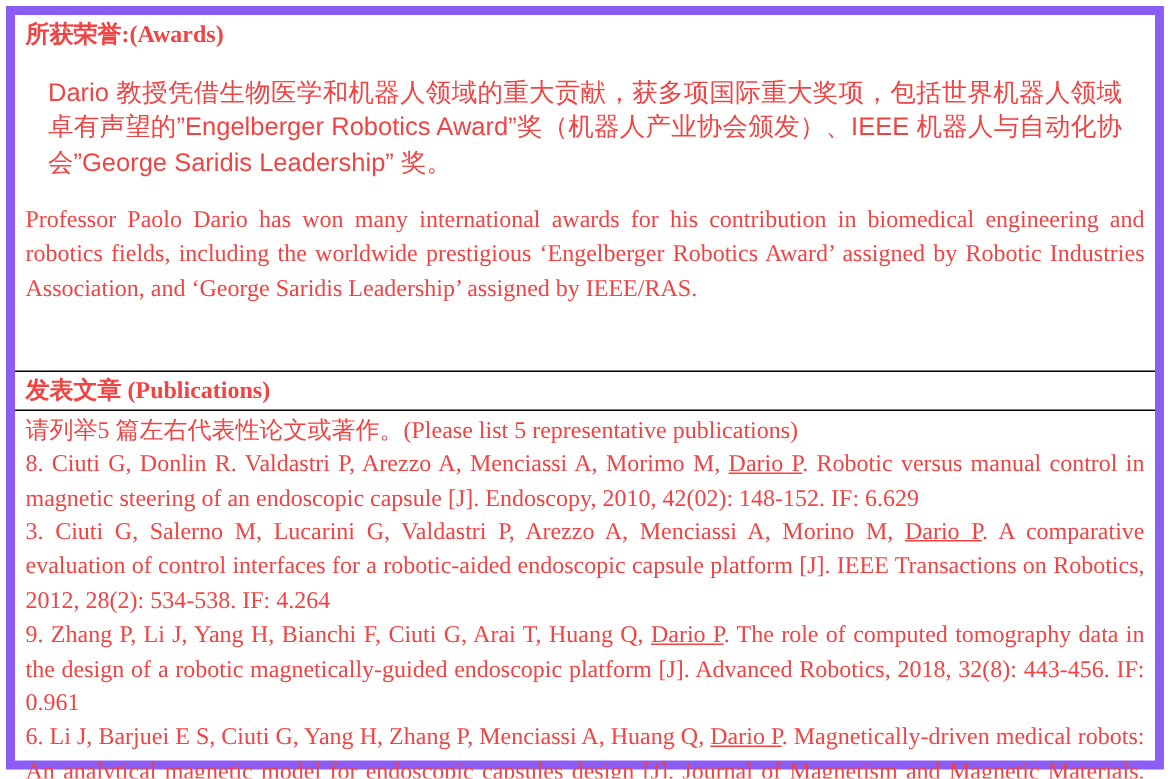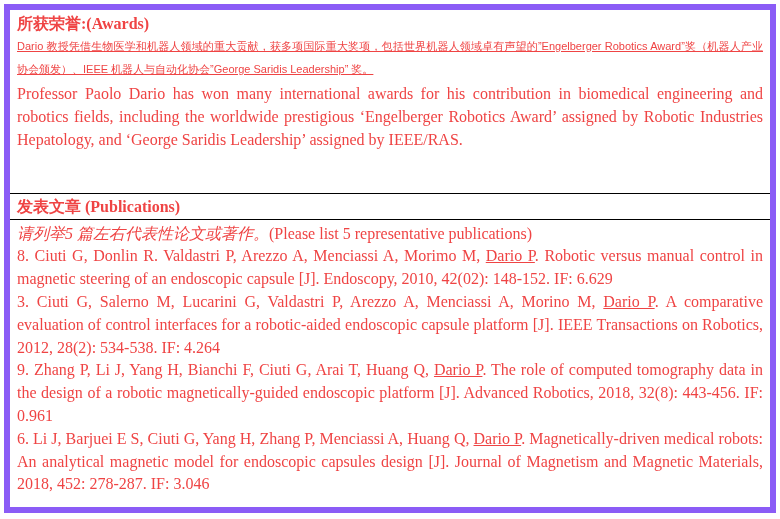--- a/index.html
+++ b/index.html
@@ -38,41 +38,39 @@
 
   .hdr {
     font-family: "Liberation Serif", serif;
     font-weight: bold;
     font-size: 16px;
     line-height: 23px;
     margin: 0;
   }
   .cn-para {
     font-family: "Liberation Sans", sans-serif;
-    font-size: 11px;
+    font-size: 17px;
     line-height: 23.3px;
     text-align: justify;
-    margin: 0;
-    text-decoration: underline;
+    margin: 15px;
   }
   .en-para {
     font-family: "Liberation Serif", serif;
     font-size: 16px;
     line-height: 23.3px;
     text-align: justify;
     margin: 0;
   }
   .intro {
     font-family: "Liberation Serif", serif;
     font-size: 16px;
     line-height: 23px;
     margin: 0;
   }
   .intro .cn-it {
-    font-style: italic;
     text-align: center;
   }
   .pub {
     font-family: "Liberation Serif", serif;
     font-size: 16px;
     line-height: 22.8px;
     text-align: justify;
     margin: 0;
   }
   .pub u {
@@ -81,21 +79,21 @@
 </style>
 </head>
 <body>
 
 <div class="page">
   <div class="doc-table">
 
     <div class="row row-awards">
       <p class="hdr">所获荣誉:(Awards)</p>
       <p class="cn-para">Dario 教授凭借生物医学和机器人领域的重大贡献，获多项国际重大奖项，包括世界机器人领域卓有声望的”Engelberger Robotics Award”奖（机器人产业协会颁发）、IEEE 机器人与自动化协会”George Saridis Leadership” 奖。</p>
-      <p class="en-para">Professor Paolo Dario has won many international awards for his contribution in biomedical engineering and robotics fields, including the worldwide prestigious ‘Engelberger Robotics Award’ assigned by Robotic Industries Hepatology, and ‘George Saridis Leadership’ assigned by IEEE/RAS.</p>
+      <p class="en-para">Professor Paolo Dario has won many international awards for his contribution in biomedical engineering and robotics fields, including the worldwide prestigious ‘Engelberger Robotics Award’ assigned by Robotic Industries Association, and ‘George Saridis Leadership’ assigned by IEEE/RAS.</p>
     </div>
 
     <div class="row row-pubhead">
       <p class="hdr">发表文章 (Publications)</p>
     </div>
 
     <div class="row row-pubs">
       <p class="intro"><span class="cn-it">请列举5 篇左右代表性论文或著作。</span><span>(Please list 5 representative publications)</span></p>
       <div id="pub-list">
           <p class="pub"><span>8. Ciuti G, Donlin R. Valdastri P, Arezzo A, Menciassi A, Morimo M, </span><u>Dario P</u><span>. Robotic versus manual control in magnetic steering of an endoscopic capsule [J]. Endoscopy, 2010, 42(02): 148-152. IF: 6.629</span></p>

